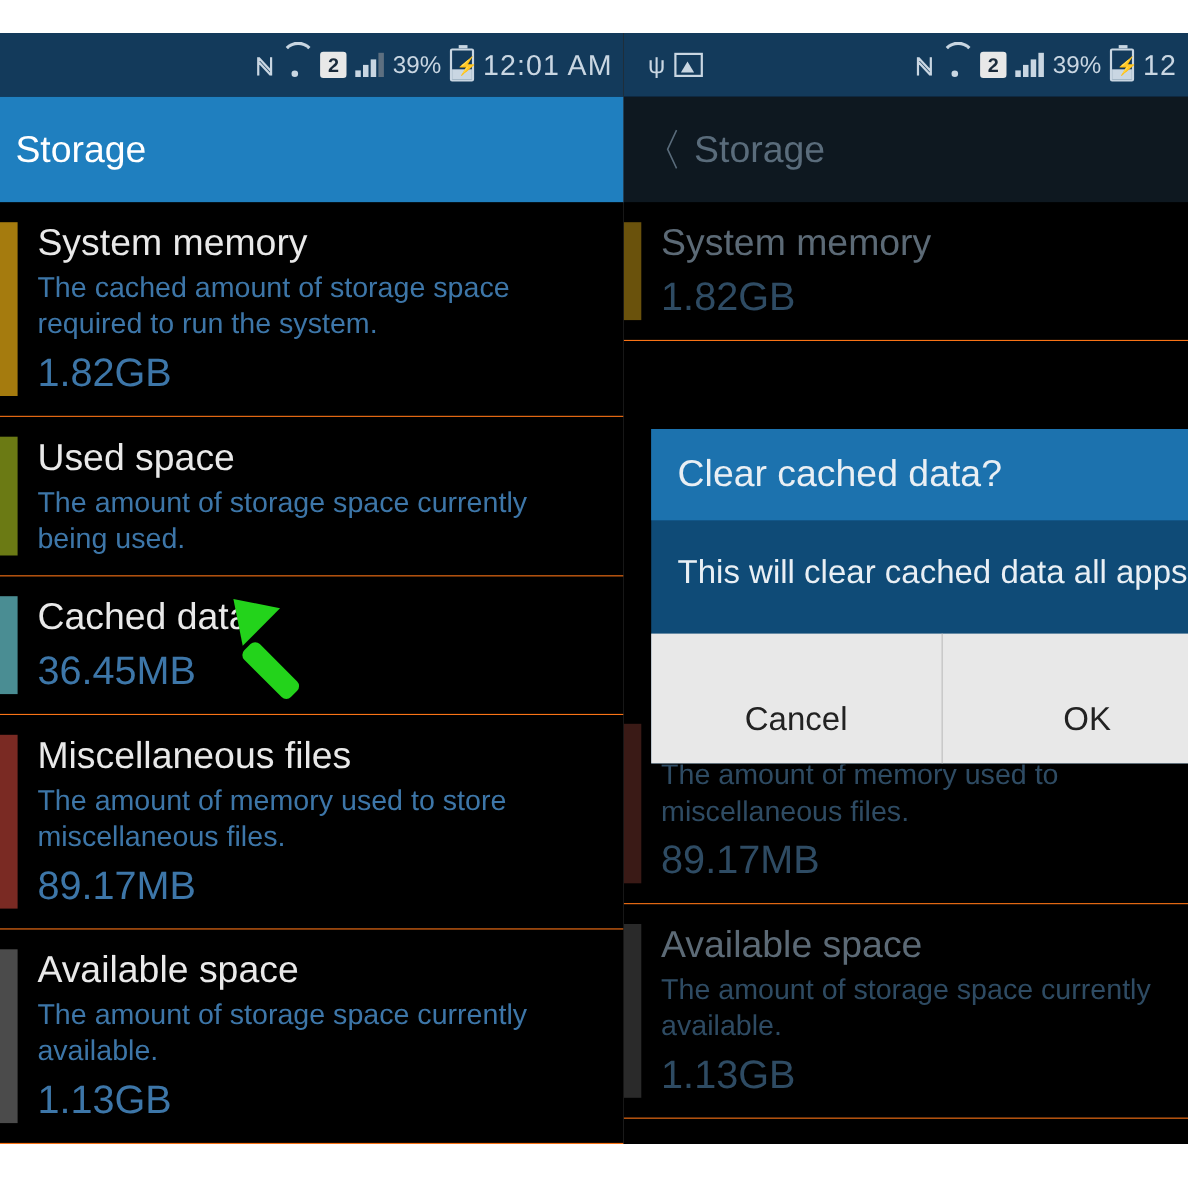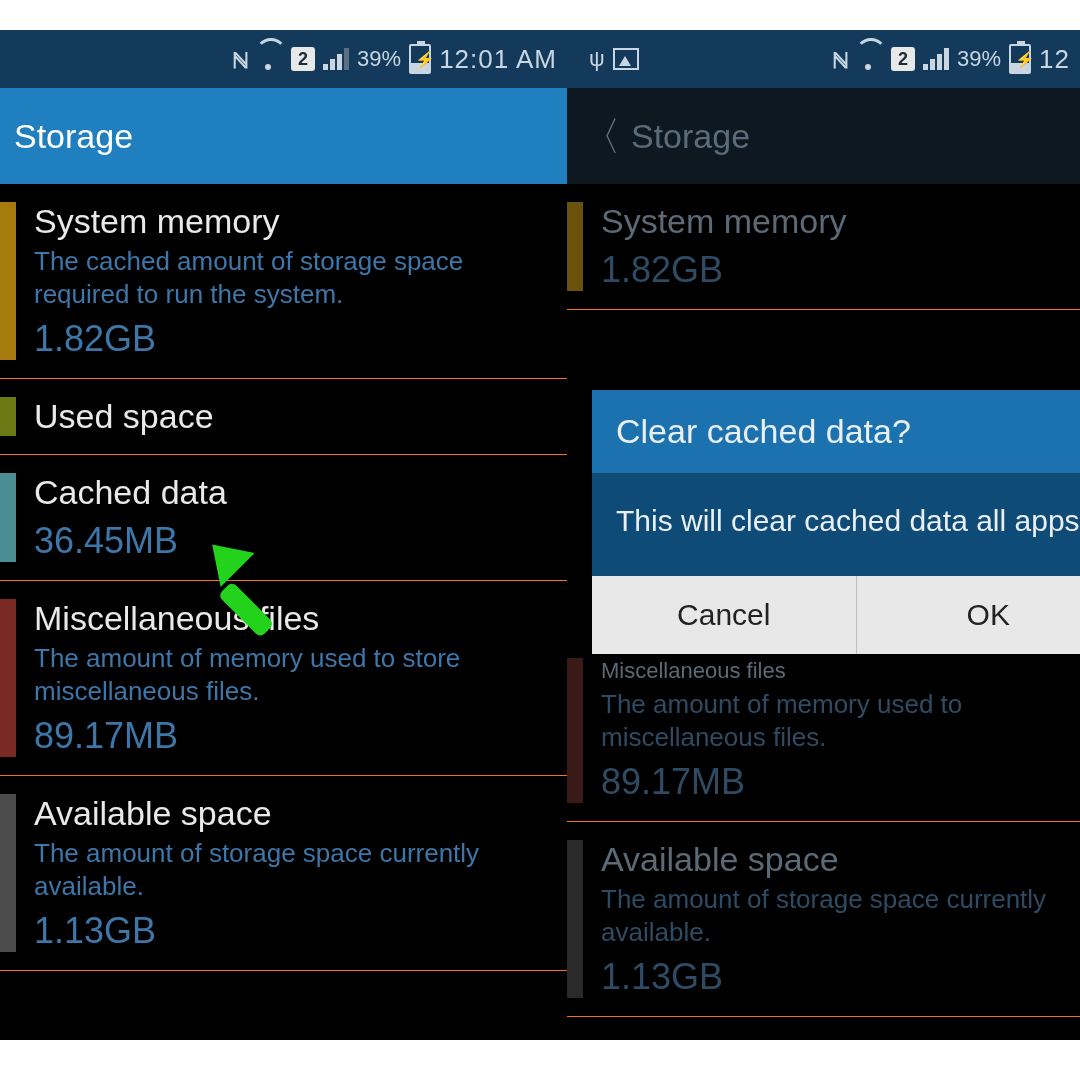--- a/index.html
+++ b/index.html
@@ -118,21 +118,21 @@
   .dialog .msg {
     color:#e9eff4;
     font-size:30px;
     padding: 28px 24px 36px;
     line-height:1.3;
   }
   .dialog .btns {
     display:flex; background:#e8e8e8;
   }
   .dialog .btn {
-    flex:1; text-align:center; padding:22px 0; font-size:30px; color:#222;
+    flex:1; text-align:center; padding:22px 0; font-size:30px; color:#222;margin-top:40px;
   }
   .dialog .sep { width:1px; background:#bcbcbc; }
 
   
   .arrow {
     position:absolute; width:0; height:0; pointer-events:none;
   }
   .arrow .head {
     width:0; height:0;
     border-left:24px solid transparent;
@@ -187,20 +187,21 @@
         <div class="body">
           <div class="title">System memory</div>
           <div class="desc">The cached amount of storage space required to run the system.</div>
           <div class="size">1.82GB</div>
         </div>
       </div>
       <div class="row">
         <div class="swatch" style="background:#6b7a14"></div>
         <div class="body">
           <div class="title">Used space</div>
+          <div class="desc">The amount of storage space currently being used.</div>
         </div>
       </div>
       <div class="row">
         <div class="swatch" style="background:#4a8d93"></div>
         <div class="body">
           <div class="title">Cached data</div>
           <div class="size">36.45MB</div>
         </div>
       </div>
       <div class="row">

